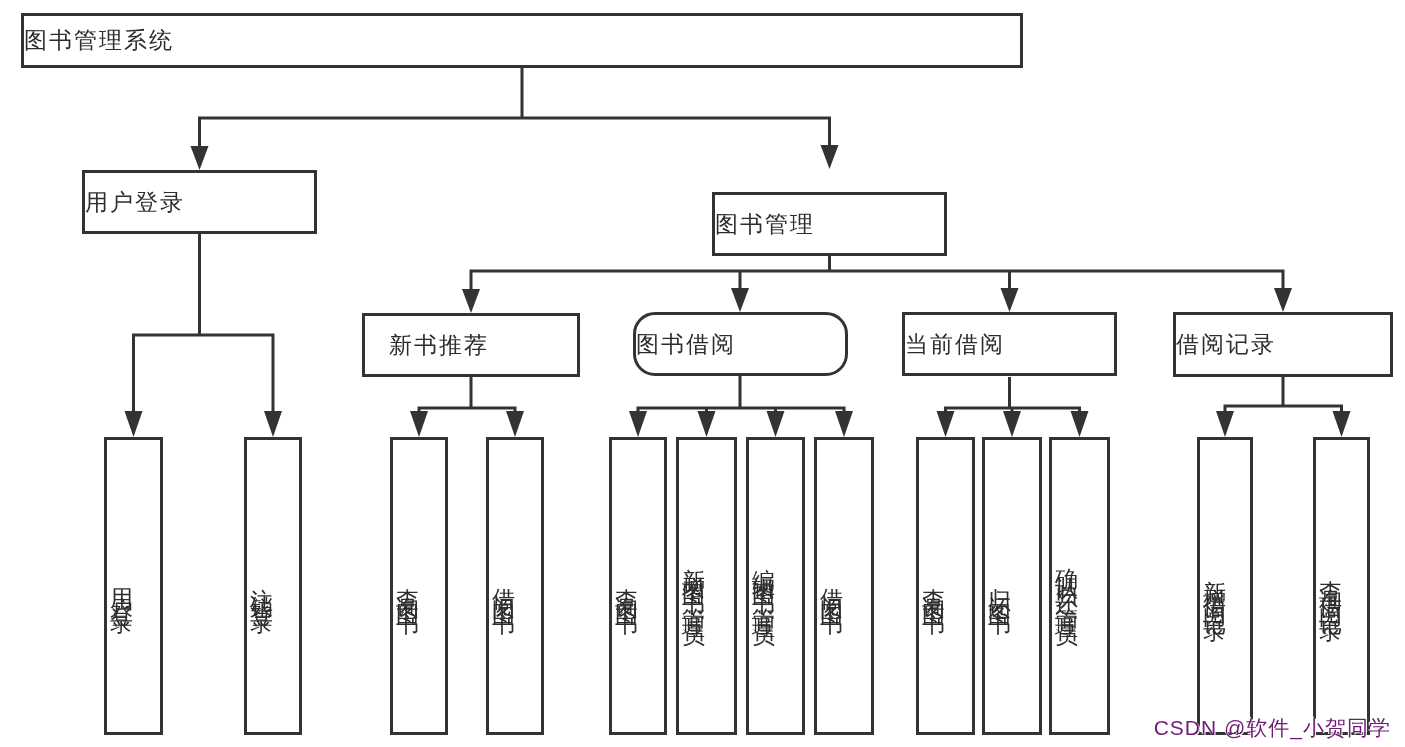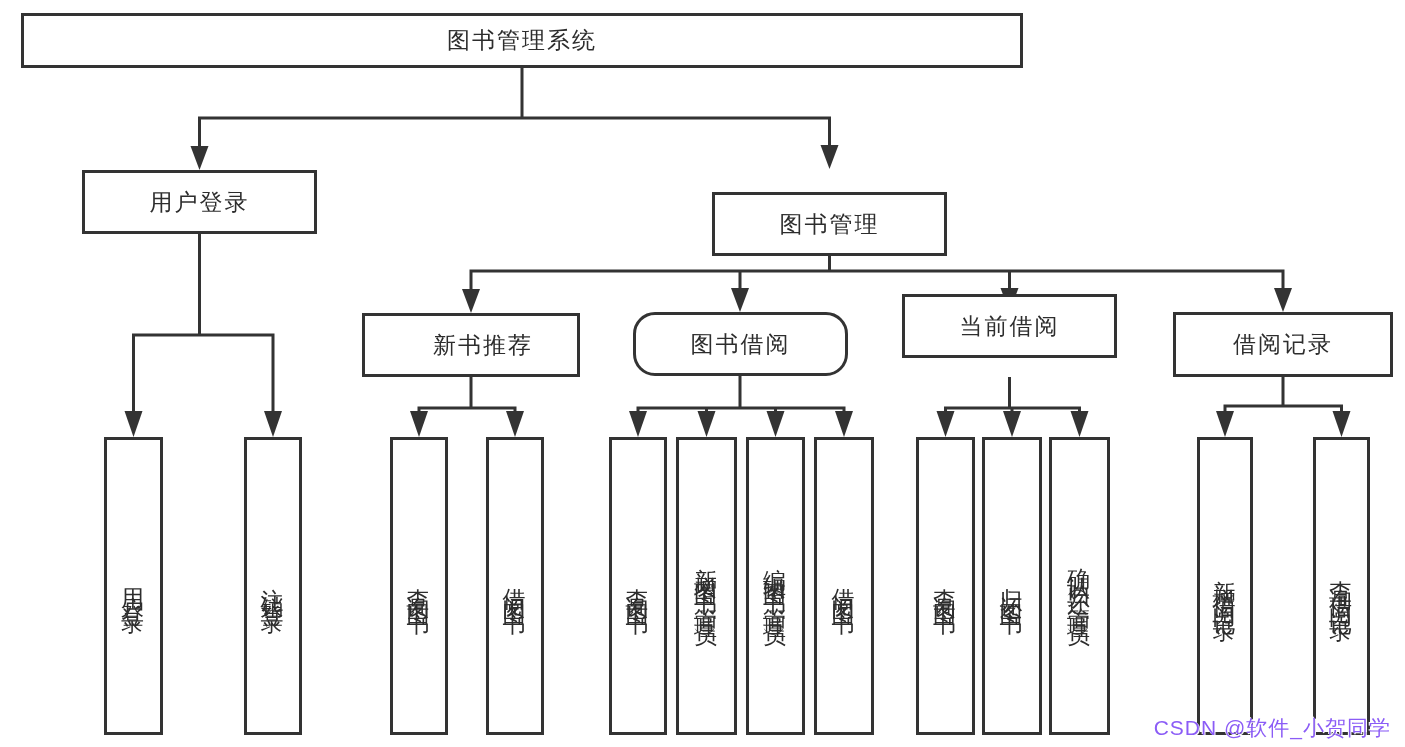--- a/index.html
+++ b/index.html
@@ -4,30 +4,30 @@
 <style>
   html,body { margin:0; padding:0; background:#ffffff; }
   .canvas {
     position:relative; width:1405px; height:747px; background:#ffffff;
     overflow:hidden; font-family:"Liberation Sans", sans-serif; color:#2d2d2d;
   }
   .connectors { position:absolute; left:0; top:0; z-index:1; }
   .node {
     position:absolute; box-sizing:border-box; z-index:2;
     border:3px solid #333333; background:#ffffff;
-    display:flex; align-items:center; justify-content:center;
+    display:flex; align-items:center; 
     font-size:23px; letter-spacing:2px; white-space:nowrap;
   }
   .v-node span {
     writing-mode:vertical-rl; text-orientation:mixed;
     letter-spacing:8px; white-space:nowrap;
   }
   .watermark {
     position:absolute; top:714px; right:14px; z-index:5;
-    font-size:21px; letter-spacing:1px; color:#8b5cf6;
+    font-size:21px; letter-spacing:1px; color:#701a75;
     text-shadow:1px 1px 0 #ffffff, -1px -1px 0 #ffffff;
   }
 </style>
 </head>
 <body>
 
 <div class="canvas">
 
   <svg class="connectors" width="1405" height="747" viewBox="0 0 1405 747">
     <g stroke="#333333" stroke-width="3" fill="none">
@@ -82,21 +82,21 @@
   <div class="node" style="left:712px; top:169px; width:235px; height:64px;margin-top:23px;">
     <span>图书管理</span>
   </div>
 
   <div class="node" style="left:362px; top:313px; width:218px; height:64px;padding-left:24px;">
     <span>新书推荐</span>
   </div>
   <div class="node" style="left:633px; top:312px; width:215px; height:64px;border-radius:22px;">
     <span>图书借阅</span>
   </div>
-  <div class="node" style="left:902px; top:294px; width:215px; height:64px;">
+  <div class="node" style="left:902px; top:312px; width:215px; height:64px;">
     <span>当前借阅</span>
   </div>
   <div class="node" style="left:1173px; top:312px; width:220px; height:65px;">
     <span>借阅记录</span>
   </div>
 
   <div class="node v-node" style="left:104px; top:437px; width:59px; height:298px;">
     <span>用户登录</span>
   </div>
   <div class="node v-node" style="left:244px; top:437px; width:58px; height:298px;">

